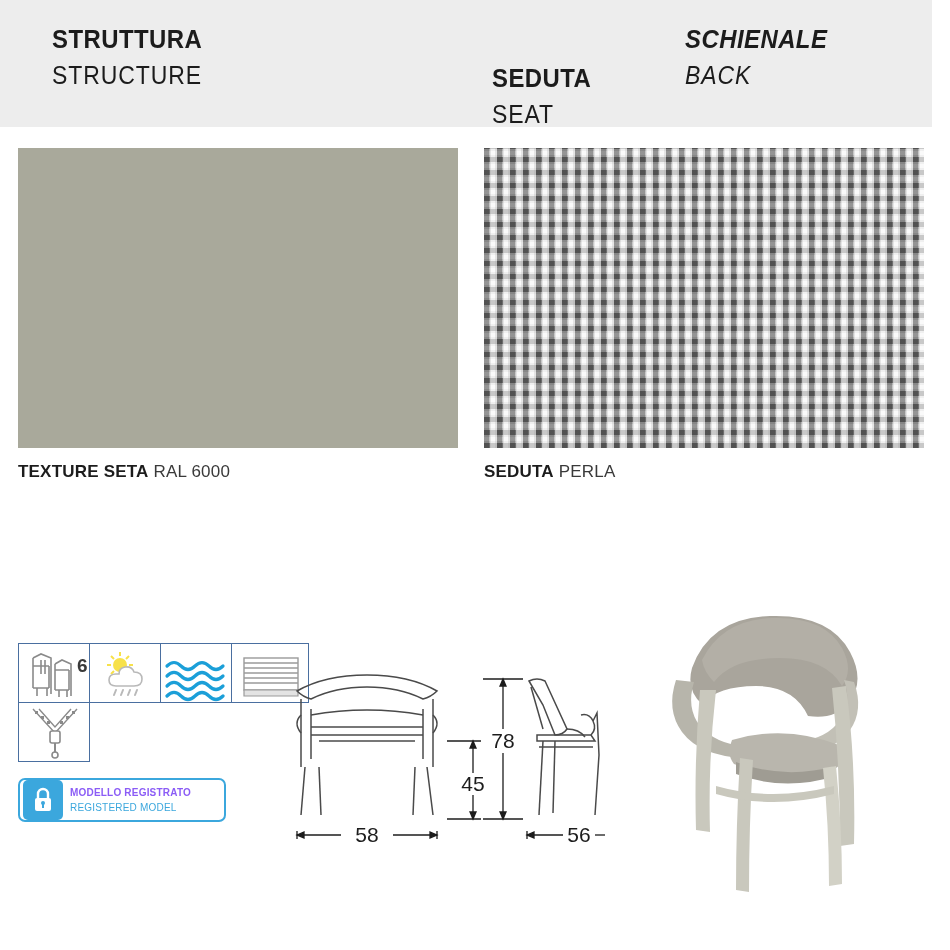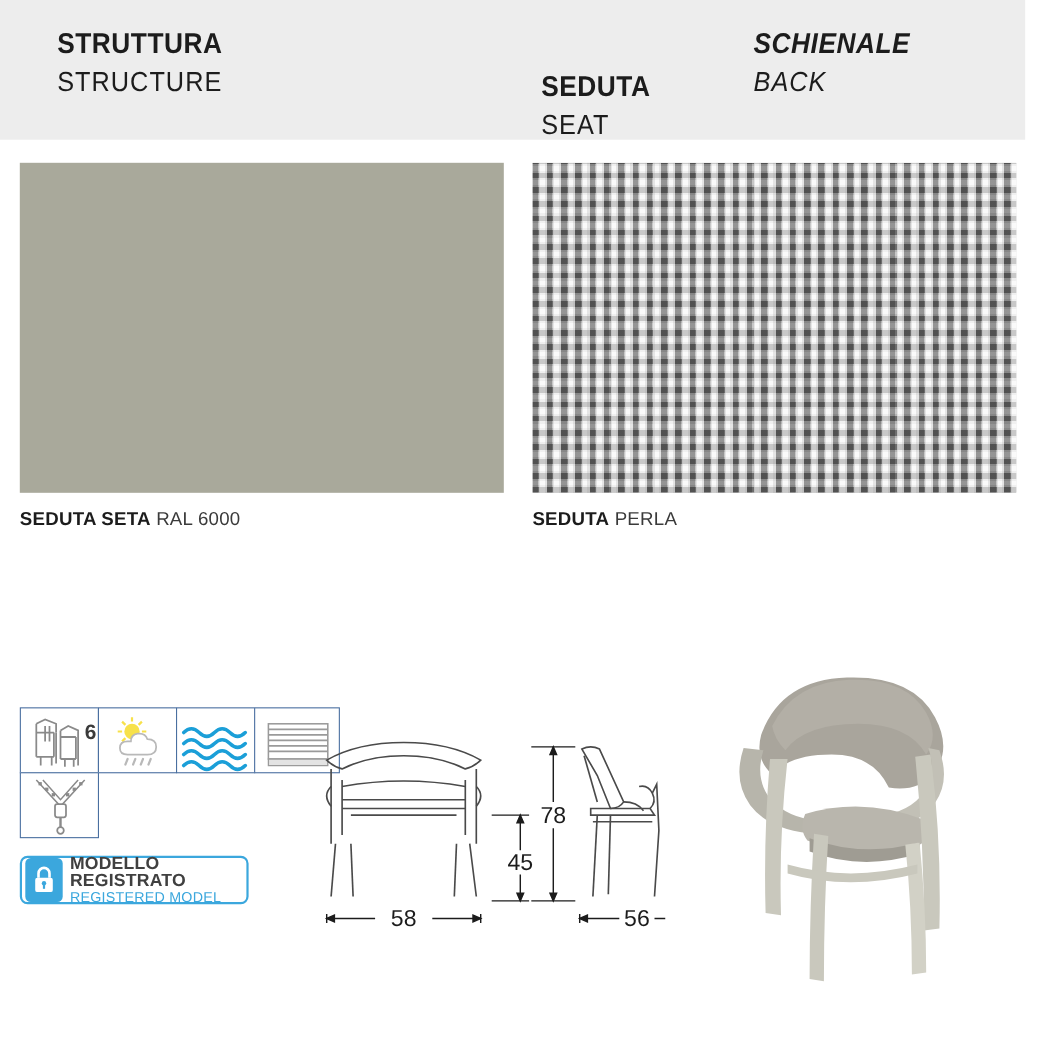--- a/index.html
+++ b/index.html
@@ -122,22 +122,22 @@
     background: #ffffff;
   }
   #reg-badge .lockwrap {
     width: 40px; height: 40px;
     margin-left: 3px;
     background: #3ba7dd;
     border-radius: 5px;
     display: flex; align-items: center; justify-content: center;
   }
   #reg-badge .txt { margin-left: 7px; line-height: 15px; }
-  #reg-badge .l1 { font-size: 16px; font-weight: bold; color: #404040; letter-spacing: 0.2px;}
-  #reg-badge .l2 { font-size: 13px; color: #3ba7dd; letter-spacing: 0.2px;}
+  #reg-badge .l1 { font-size: 10px; font-weight: bold; color: #8b5cf6; letter-spacing: 0.2px;}
+  #reg-badge .l2 { font-size: 10px; color: #3ba7dd; letter-spacing: 0.2px;}
 
   
   #dims { position: absolute; left: 275px; top: 655px; }
   .dim-label {
     font-family: "Liberation Sans", sans-serif;
     font-size: 21px;
     fill: #1c1c1c;
   }
 
   
@@ -159,21 +159,21 @@
     </div>
     <div class="hdr-col" id="hdr-back">
       <div class="it">SCHIENALE</div>
       <div class="en">BACK</div>
     </div>
   </div>
 
   <div class="swatch-block" id="swatch-structure">
     <div class="swatch-color"></div>
     <div class="swatch-caption">
-      <b>SEDUTA SETA</b>
+      <b>TEXTURE SETA</b>
       <span>RAL 6000</span>
     </div>
   </div>
 
   <div class="swatch-block" id="swatch-seat">
     <div class="swatch-texture">
       <div class="weave"></div>
       <div class="weave2"></div>
     </div>
     <div class="swatch-caption">

